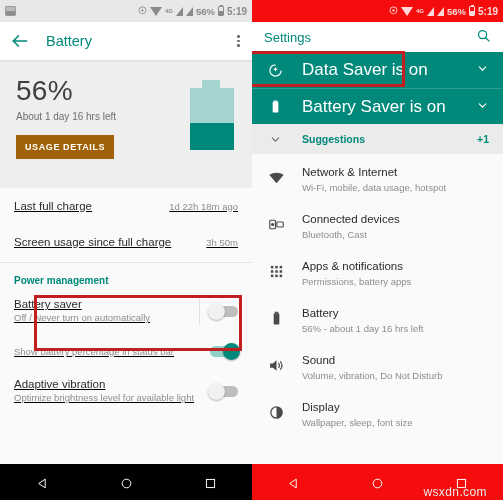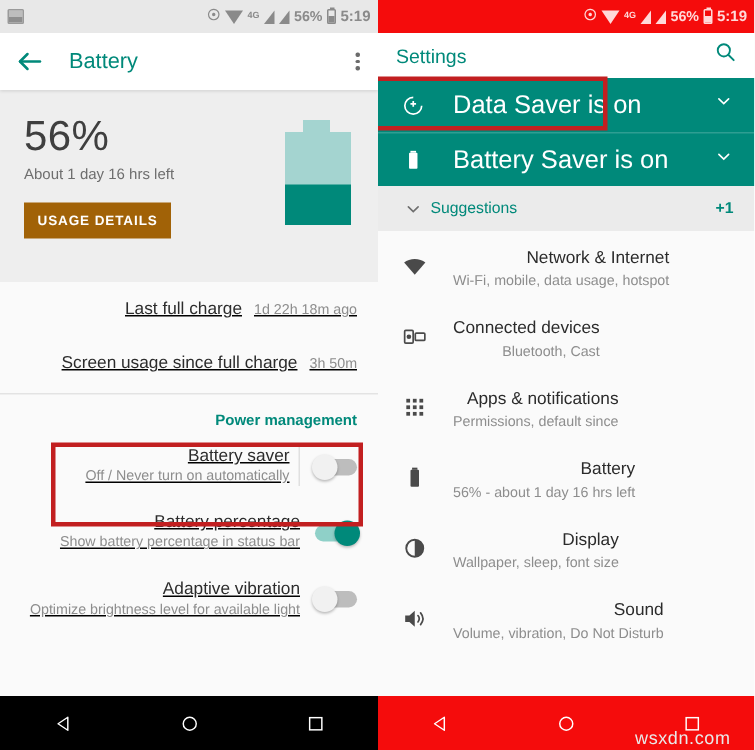--- a/index.html
+++ b/index.html
@@ -74,21 +74,21 @@
   }
   .batt-graphic { width: 48px; position: relative; margin-top: 4px; }
   .batt-body {
     position: absolute; top: 8px; left: 2px; width: 44px; height: 62px;
     background: #a4d4d0;
   }
   .batt-nub { position: absolute; top: 0px; left: 14px; width: 18px; height: 9px; background: #a4d4d0; }
   .batt-fill { position: absolute; bottom: 0; left: 0; width: 100%; height: 44%; background: #00897a; }
 
   
-  .list { background: #fafafa; flex: 1; overflow: hidden; text-align: right; }
+  .list { background: #fafafa; flex: 1; overflow: hidden; }
   .row {
     display: flex; align-items: center;
     padding: 9px 14px; min-height: 36px; text-decoration: underline;
   }
   .row-title { font-size: 11.5px; color: #2c2c2c; }
   .row-sub { font-size: 9.5px; color: #8d8d8d; margin-top: 2px; line-height: 1.3; }
   .row-value { font-size: 9.5px; color: #8d8d8d; margin-left: auto; padding-left: 8px; white-space: nowrap; }
   .row-main { flex: 1; min-width: 0; }
   .divider { height: 1px; background: #e3e3e3; margin: 2px 0; }
   .section-head { font-size: 10px; color: #00897a; font-weight: bold; padding: 10px 14px 3px 14px; }
@@ -132,21 +132,21 @@
   }
   .banner + .banner { border-top: 1px solid rgba(255,255,255,.18); }
   .banner .b-ico { width: 18px; display: flex; align-items: center; justify-content: center; color: #ffffff; }
   .banner .b-label { font-size: 17px; margin-left: 18px; }
   .banner .b-chev { margin-left: auto; }
 
   .suggest {
     background: #ebebeb; display: flex; align-items: center; height: 30px; padding: 0 14px; cursor: pointer;
   }
   .suggest .s-chev { width: 18px; display:flex; align-items:center; justify-content:center; color:#6f6f6f; }
-  .suggest .s-label { font-size: 10.5px; color: #00897a; font-weight: normal; margin-left: 3px; text-align: right; }
+  .suggest .s-label { font-size: 10.5px; color: #00897a; font-weight: bold; margin-left: 18px; text-align: right; }
   .suggest .s-count { margin-left: auto; font-size: 10.5px; color: #00897a; font-weight: bold; }
 
   .srow { display: flex; align-items: center; padding: 8px 14px; min-height: 44px; cursor: pointer; }
   .srow .r-ico { width: 20px; display: flex; align-items: center; justify-content: center; color: #4a4a4a; flex: 0 0 20px; }
   .srow .r-txt { margin-left: 16px; }
   .srow .r-title { font-size: 11.5px; color: #2b2b2b; }
   .srow .r-sub { font-size: 9.5px; color: #8d8d8d; margin-top: 2px; }
 </style>
 </head>
 <body>
@@ -226,21 +226,20 @@
           <div class="row-sub">Off / Never turn on automatically</div>
         </div>
         <div class="toggle-sep"></div>
         <div class="toggle off">
             <span class="knob"></span>
           </div>
       </div>
 
       <div class="row">
         <div class="row-main">
-          <div class="row-title">Battery percentage</div>
           <div class="row-sub">Show battery percentage in status bar</div>
         </div>
         <div class="toggle on">
             <span class="knob"></span>
           </div>
       </div>
 
       <div class="row">
         <div class="row-main">
           <div class="row-title">Adaptive vibration</div>
@@ -378,63 +377,63 @@
                 <rect x="10" y="10" width="4" height="4"></rect>
                 <rect x="17" y="10" width="4" height="4"></rect>
                 <rect x="3" y="17" width="4" height="4"></rect>
                 <rect x="10" y="17" width="4" height="4"></rect>
                 <rect x="17" y="17" width="4" height="4"></rect>
               </g>
             </svg>
         </span>
         <span class="r-txt">
           <span class="r-title">Apps &amp; notifications</span>
-          <div class="r-sub">Permissions, default since</div>
+          <div class="r-sub">Permissions, battery apps</div>
         </span>
       </div>
 
       <div class="srow">
         <span class="r-ico">
           <svg width="17" height="17" viewBox="0 0 24 24" fill="#4a4a4a">
               <rect x="9.5" y="2.5" width="5" height="2"></rect>
               <rect x="8" y="4.5" width="8" height="16" rx="1"></rect>
             </svg>
         </span>
         <span class="r-txt">
           <span class="r-title">Battery</span>
           <div class="r-sub">56% - about 1 day 16 hrs left</div>
-        </span>
-      </div>
-
-      <div class="srow">
-        <span class="r-ico">
-          <svg width="17" height="17" viewBox="0 0 24 24">
-              <circle cx="12" cy="12" r="8" fill="none" stroke="#4a4a4a" stroke-width="1.8"></circle>
-              <path d="M12 4 A8 8 0 0 1 12 20 Z" fill="#4a4a4a"></path>
-            </svg>
-        </span>
-        <span class="r-txt">
-          <span class="r-title">Display</span>
-          <div class="r-sub">Wallpaper, sleep, font size</div>
         </span>
       </div>
 
       <div class="srow">
         <span class="r-ico">
           <svg width="17" height="17" viewBox="0 0 24 24">
               <polygon points="3,9 7,9 12,4.5 12,19.5 7,15 3,15" fill="#4a4a4a"></polygon>
               <path d="M15 9 q2.5 3 0 6" fill="none" stroke="#4a4a4a" stroke-width="1.6" stroke-linecap="round"></path>
               <path d="M17.5 6.5 q4.5 5.5 0 11" fill="none" stroke="#4a4a4a" stroke-width="1.6" stroke-linecap="round"></path>
             </svg>
         </span>
         <span class="r-txt">
           <span class="r-title">Sound</span>
           <div class="r-sub">Volume, vibration, Do Not Disturb</div>
         </span>
       </div>
+
+      <div class="srow">
+        <span class="r-ico">
+          <svg width="17" height="17" viewBox="0 0 24 24">
+              <circle cx="12" cy="12" r="8" fill="none" stroke="#4a4a4a" stroke-width="1.8"></circle>
+              <path d="M12 4 A8 8 0 0 1 12 20 Z" fill="#4a4a4a"></path>
+            </svg>
+        </span>
+        <span class="r-txt">
+          <span class="r-title">Display</span>
+          <div class="r-sub">Wallpaper, sleep, font size</div>
+        </span>
+      </div>
     </div>
 
     <div class="annot" style="left:-3px; top:51px; width:156px; height:36px;"></div>
 
     <div class="navbar red">
       <span class="nav-ico">
         <svg width="13" height="13" viewBox="0 0 24 24" fill="none" stroke="#ffffff" stroke-width="1.8" stroke-linejoin="round">
             <polygon points="17 4 5 12 17 20"></polygon>
           </svg>
       </span>

